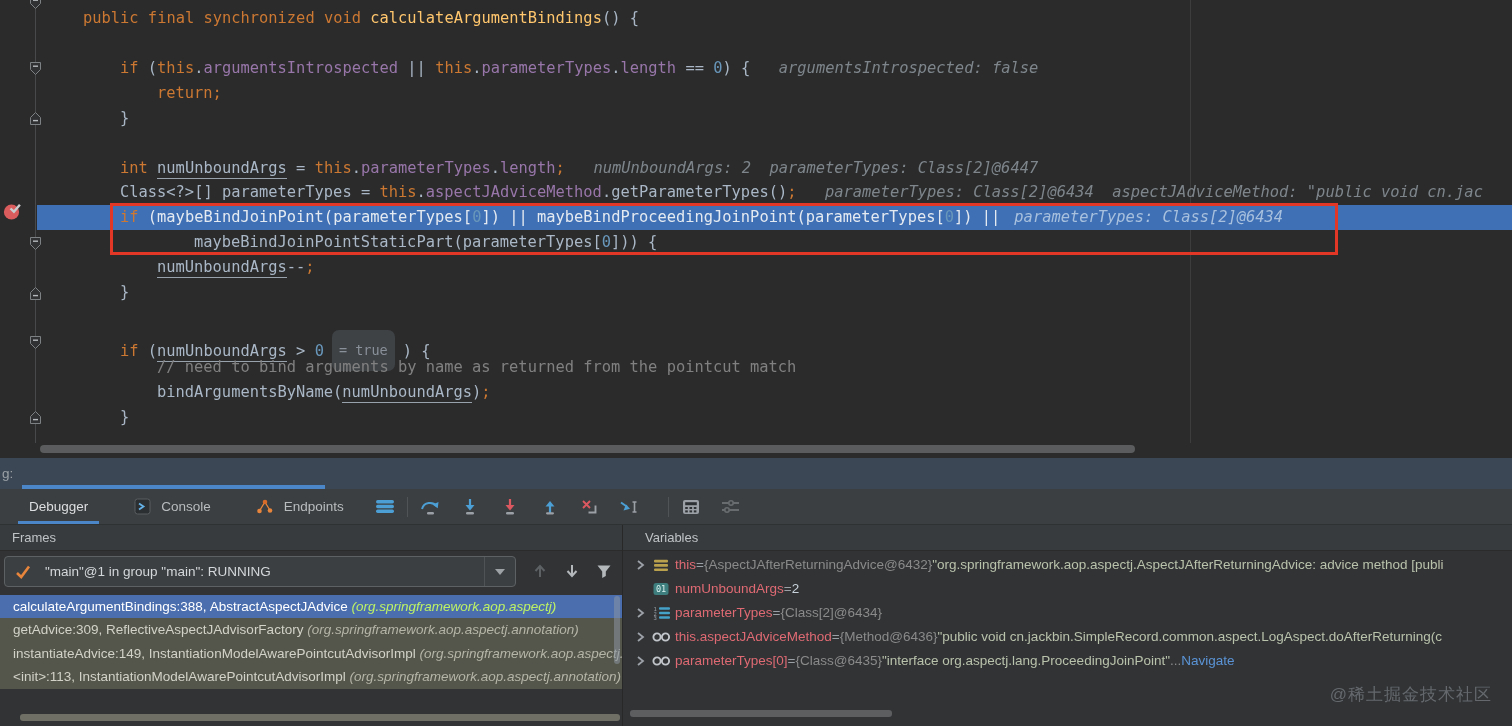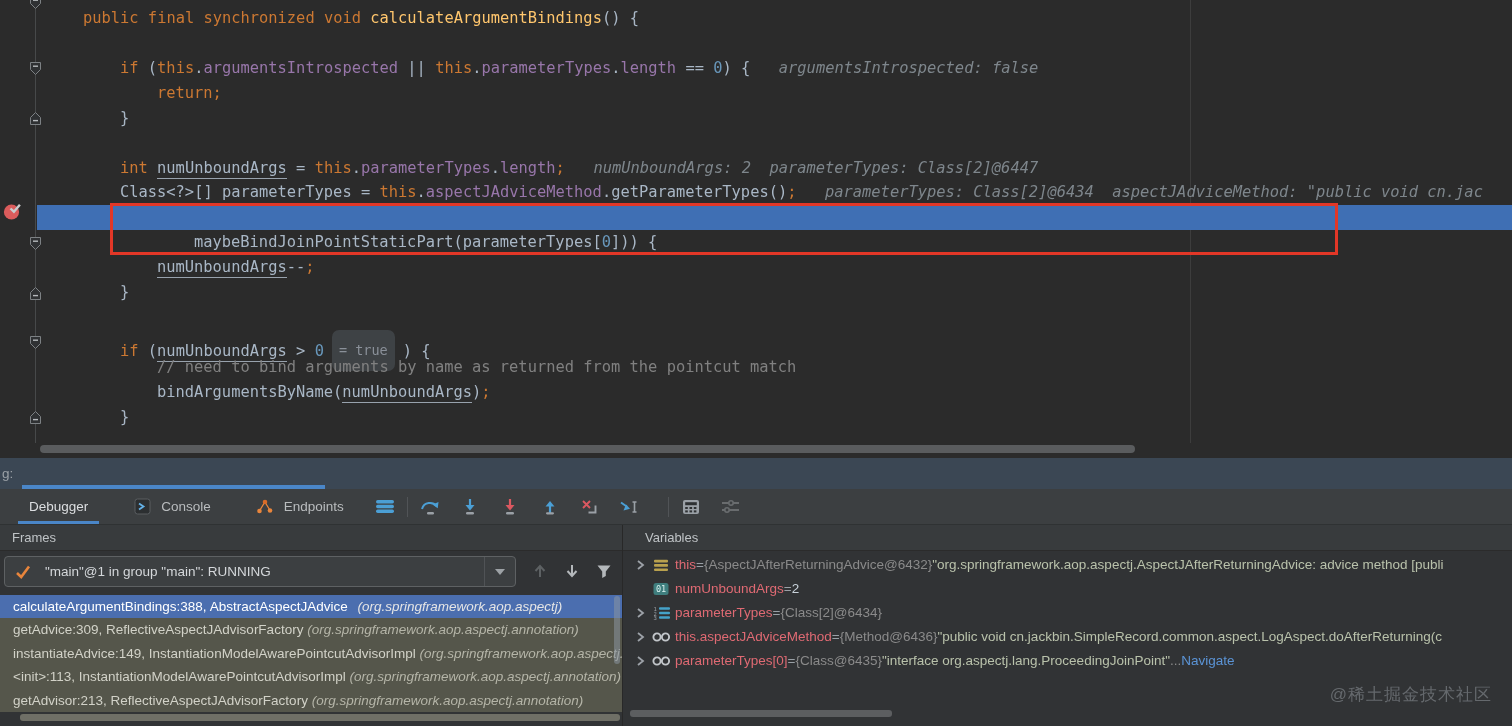--- a/index.html
+++ b/index.html
@@ -64,21 +64,21 @@
                border-left:1px solid #505356;}
   .frame-nav{position:absolute;top:100px;display:flex;align-items:center;}
   .frame-nav .ticon{width:32px;height:26px;}
 
   .frames-list{position:absolute;left:0;top:137px;width:622px;height:119px;overflow:hidden;}
   .frame-row{position:absolute;left:0;width:622px;height:23.4px;line-height:23.4px;white-space:nowrap;
              overflow:hidden;font-size:13.5px;padding-left:13px;box-sizing:border-box;
              background:#55564b;color:#d2d2c8;}
   .frame-row .pkg{font-style:italic;color:#b5b5a8;}
   .frame-row.sel{background:#4b6eaf;color:#ffffff;}
-  .frame-row.sel .pkg{color:#e5e5e5;margin-left:6px;}
+  .frame-row.sel .pkg{color:#bef264;}
   .frames-vscroll{position:absolute;left:614px;top:138px;width:6px;height:68px;border-radius:3px;
                   background:#8b95a0;opacity:.55;}
   .frames-hscroll{position:absolute;left:20px;top:256px;width:600px;height:7px;border-radius:3px;
                   background:#6f6f66;}
   .vars-hscroll{position:absolute;left:630px;top:252px;width:262px;height:7px;border-radius:3px;
                 background:#5c5e60;}
 
   .vars-list{position:absolute;left:630px;top:95px;width:882px;height:150px;overflow:hidden;}
   .var-row{position:absolute;left:0;width:882px;height:24px;line-height:24px;white-space:nowrap;
            overflow:hidden;font-size:13.5px;display:flex;align-items:center;}
@@ -136,20 +136,21 @@
         <path d="M8.5 7.5l3.4 3.2 6-7" fill="none" stroke="#c9ccce" stroke-width="2.4"></path>
       </svg></span>
   <div class="code-layer" id="code-layer">
       <div class="code-line" style="left: 83px; top: 6px;"><span class="sg-k">public final synchronized void </span><span class="sg-m">calculateArgumentBindings</span><span class="sg-p">() {</span></div>
       <div class="code-line" style="left: 120px; top: 56px;"><span class="sg-k">if </span><span class="sg-p">(</span><span class="sg-k">this</span><span class="sg-p">.</span><span class="sg-f">argumentsIntrospected</span><span class="sg-p"> || </span><span class="sg-k">this</span><span class="sg-p">.</span><span class="sg-f">parameterTypes</span><span class="sg-p">.</span><span class="sg-f">length</span><span class="sg-p"> == </span><span class="sg-n">0</span><span class="sg-p">) {</span><span class="sg-h">  argumentsIntrospected: false</span></div>
       <div class="code-line" style="left: 157px; top: 81px;"><span class="sg-k">return;</span></div>
       <div class="code-line" style="left: 120px; top: 106px;"><span class="sg-p">}</span></div>
       <div class="code-line" style="left: 120px; top: 131px;"></div>
       <div class="code-line" style="left: 120px; top: 156px;"><span class="sg-k">int </span><span class="sg-u">numUnboundArgs</span><span class="sg-p"> = </span><span class="sg-k">this</span><span class="sg-p">.</span><span class="sg-f">parameterTypes</span><span class="sg-p">.</span><span class="sg-f">length</span><span class="sg-k">;</span><span class="sg-h">  numUnboundArgs: 2  parameterTypes: Class[2]@6447</span></div>
       <div class="code-line" style="left: 120px; top: 180px;"><span class="sg-p">Class&lt;?&gt;[] parameterTypes = </span><span class="sg-k">this</span><span class="sg-p">.</span><span class="sg-f">aspectJAdviceMethod</span><span class="sg-p">.getParameterTypes()</span><span class="sg-k">;</span><span class="sg-h">  parameterTypes: Class[2]@6434  aspectJAdviceMethod: "public void cn.jac</span></div>
+      <div class="code-line cur" style="left: 120px; top: 205px;"><span class="sg-k">if </span><span class="sg-p">(maybeBindJoinPoint(parameterTypes[</span><span class="sg-n">0</span><span class="sg-p">]) || maybeBindProceedingJoinPoint(parameterTypes[</span><span class="sg-n">0</span><span class="sg-p">]) ||</span><span class="sg-hb">parameterTypes: Class[2]@6434</span></div>
       <div class="code-line" style="left: 194px; top: 230px;"><span class="sg-p">maybeBindJoinPointStaticPart(parameterTypes[</span><span class="sg-n">0</span><span class="sg-p">])) {</span></div>
       <div class="code-line" style="left: 157px; top: 255px;"><span class="sg-u">numUnboundArgs</span><span class="sg-p">--</span><span class="sg-k">;</span></div>
       <div class="code-line" style="left: 120px; top: 280px;"><span class="sg-p">}</span></div>
       <div class="code-line" style="left: 120px; top: 305px;"></div>
       <div class="code-line" style="left: 120px; top: 330px;"><span class="sg-k">if </span><span class="sg-p">(</span><span class="sg-u">numUnboundArgs</span><span class="sg-p"> &gt; </span><span class="sg-n">0</span><span class="sg-chip">= true</span><span class="sg-p">) {</span></div>
       <div class="code-line" style="left: 157px; top: 355px;"><span class="sg-c">// need to bind arguments by name as returned from the pointcut match</span></div>
       <div class="code-line" style="left: 157px; top: 380px; text-align: center;"><span class="sg-p">bindArgumentsByName(</span><span class="sg-u">numUnboundArgs</span><span class="sg-p">)</span><span class="sg-k">;</span></div>
       <div class="code-line" style="left: 120px; top: 405px;"><span class="sg-p">}</span></div>
     </div>
   <div class="annotation-box"></div>
@@ -312,21 +313,20 @@
           <path d="M1.5 1.5h13L9.8 7.5v4.6l-3.6 2V7.5z" fill="#b4b8bb"></path>
         </svg>
       </span>
     </div>
 
   <div class="frames-list" id="frames-list">
       <div class="frame-row sel" style="top: 0px;"><span>calculateArgumentBindings:388, AbstractAspectJAdvice </span><span class="pkg">(org.springframework.aop.aspectj)</span></div>
       <div class="frame-row" style="top: 23.4px;"><span>getAdvice:309, ReflectiveAspectJAdvisorFactory </span><span class="pkg">(org.springframework.aop.aspectj.annotation)</span></div>
       <div class="frame-row" style="top: 46.8px;"><span>instantiateAdvice:149, InstantiationModelAwarePointcutAdvisorImpl </span><span class="pkg">(org.springframework.aop.aspectj.annotation)</span></div>
       <div class="frame-row" style="top: 70.2px;"><span>&lt;init&gt;:113, InstantiationModelAwarePointcutAdvisorImpl </span><span class="pkg">(org.springframework.aop.aspectj.annotation)</span></div>
-      <div class="frame-row" style="top: 93.6px;"><span>getAdvisor:213, ReflectiveAspectJAdvisorFactory </span><span class="pkg">(org.springframework.aop.aspectj.annotation)</span></div>
     </div>
   <div class="frames-vscroll"></div>
   <div class="frames-hscroll"></div>
 
   <div class="vars-list" id="vars-list">
       <div class="var-row" style="top: 0px;">
         <span class="var-chev">
           <svg width="12" height="12" viewBox="0 0 12 12">
             <path d="M4 2l5 4-5 4" stroke="#9da2a8" stroke-width="1.8" fill="none"></path>
           </svg>

